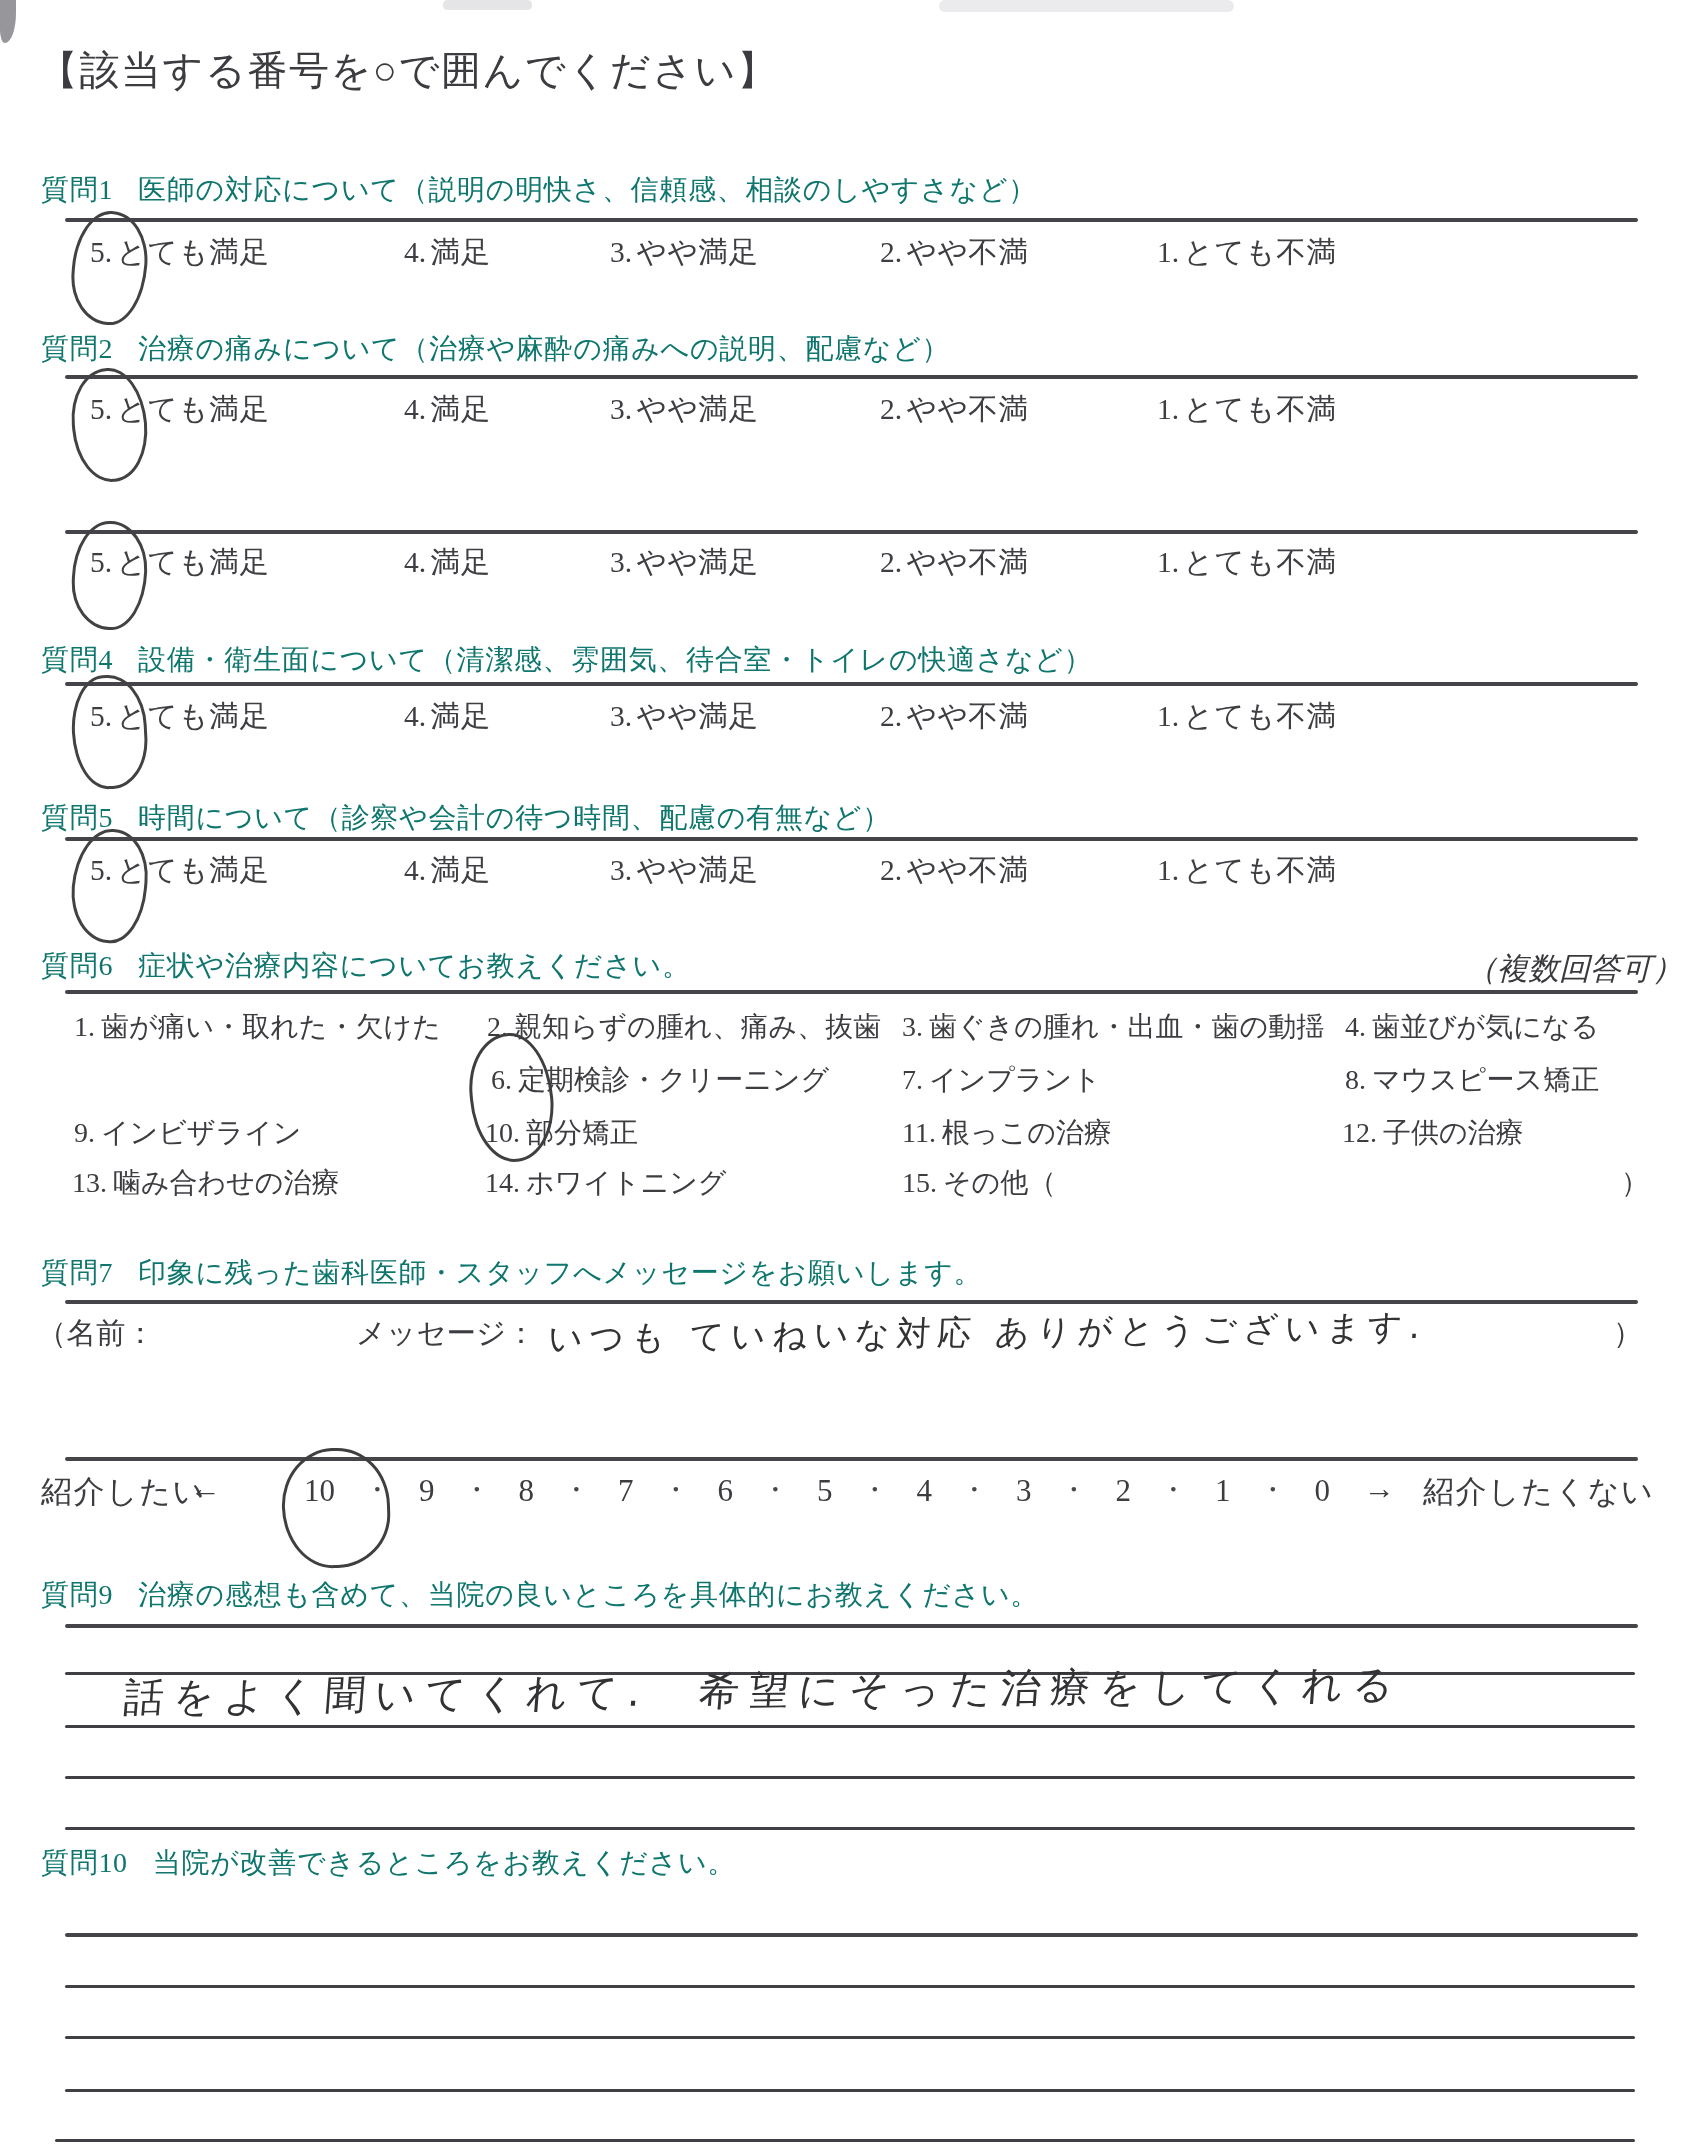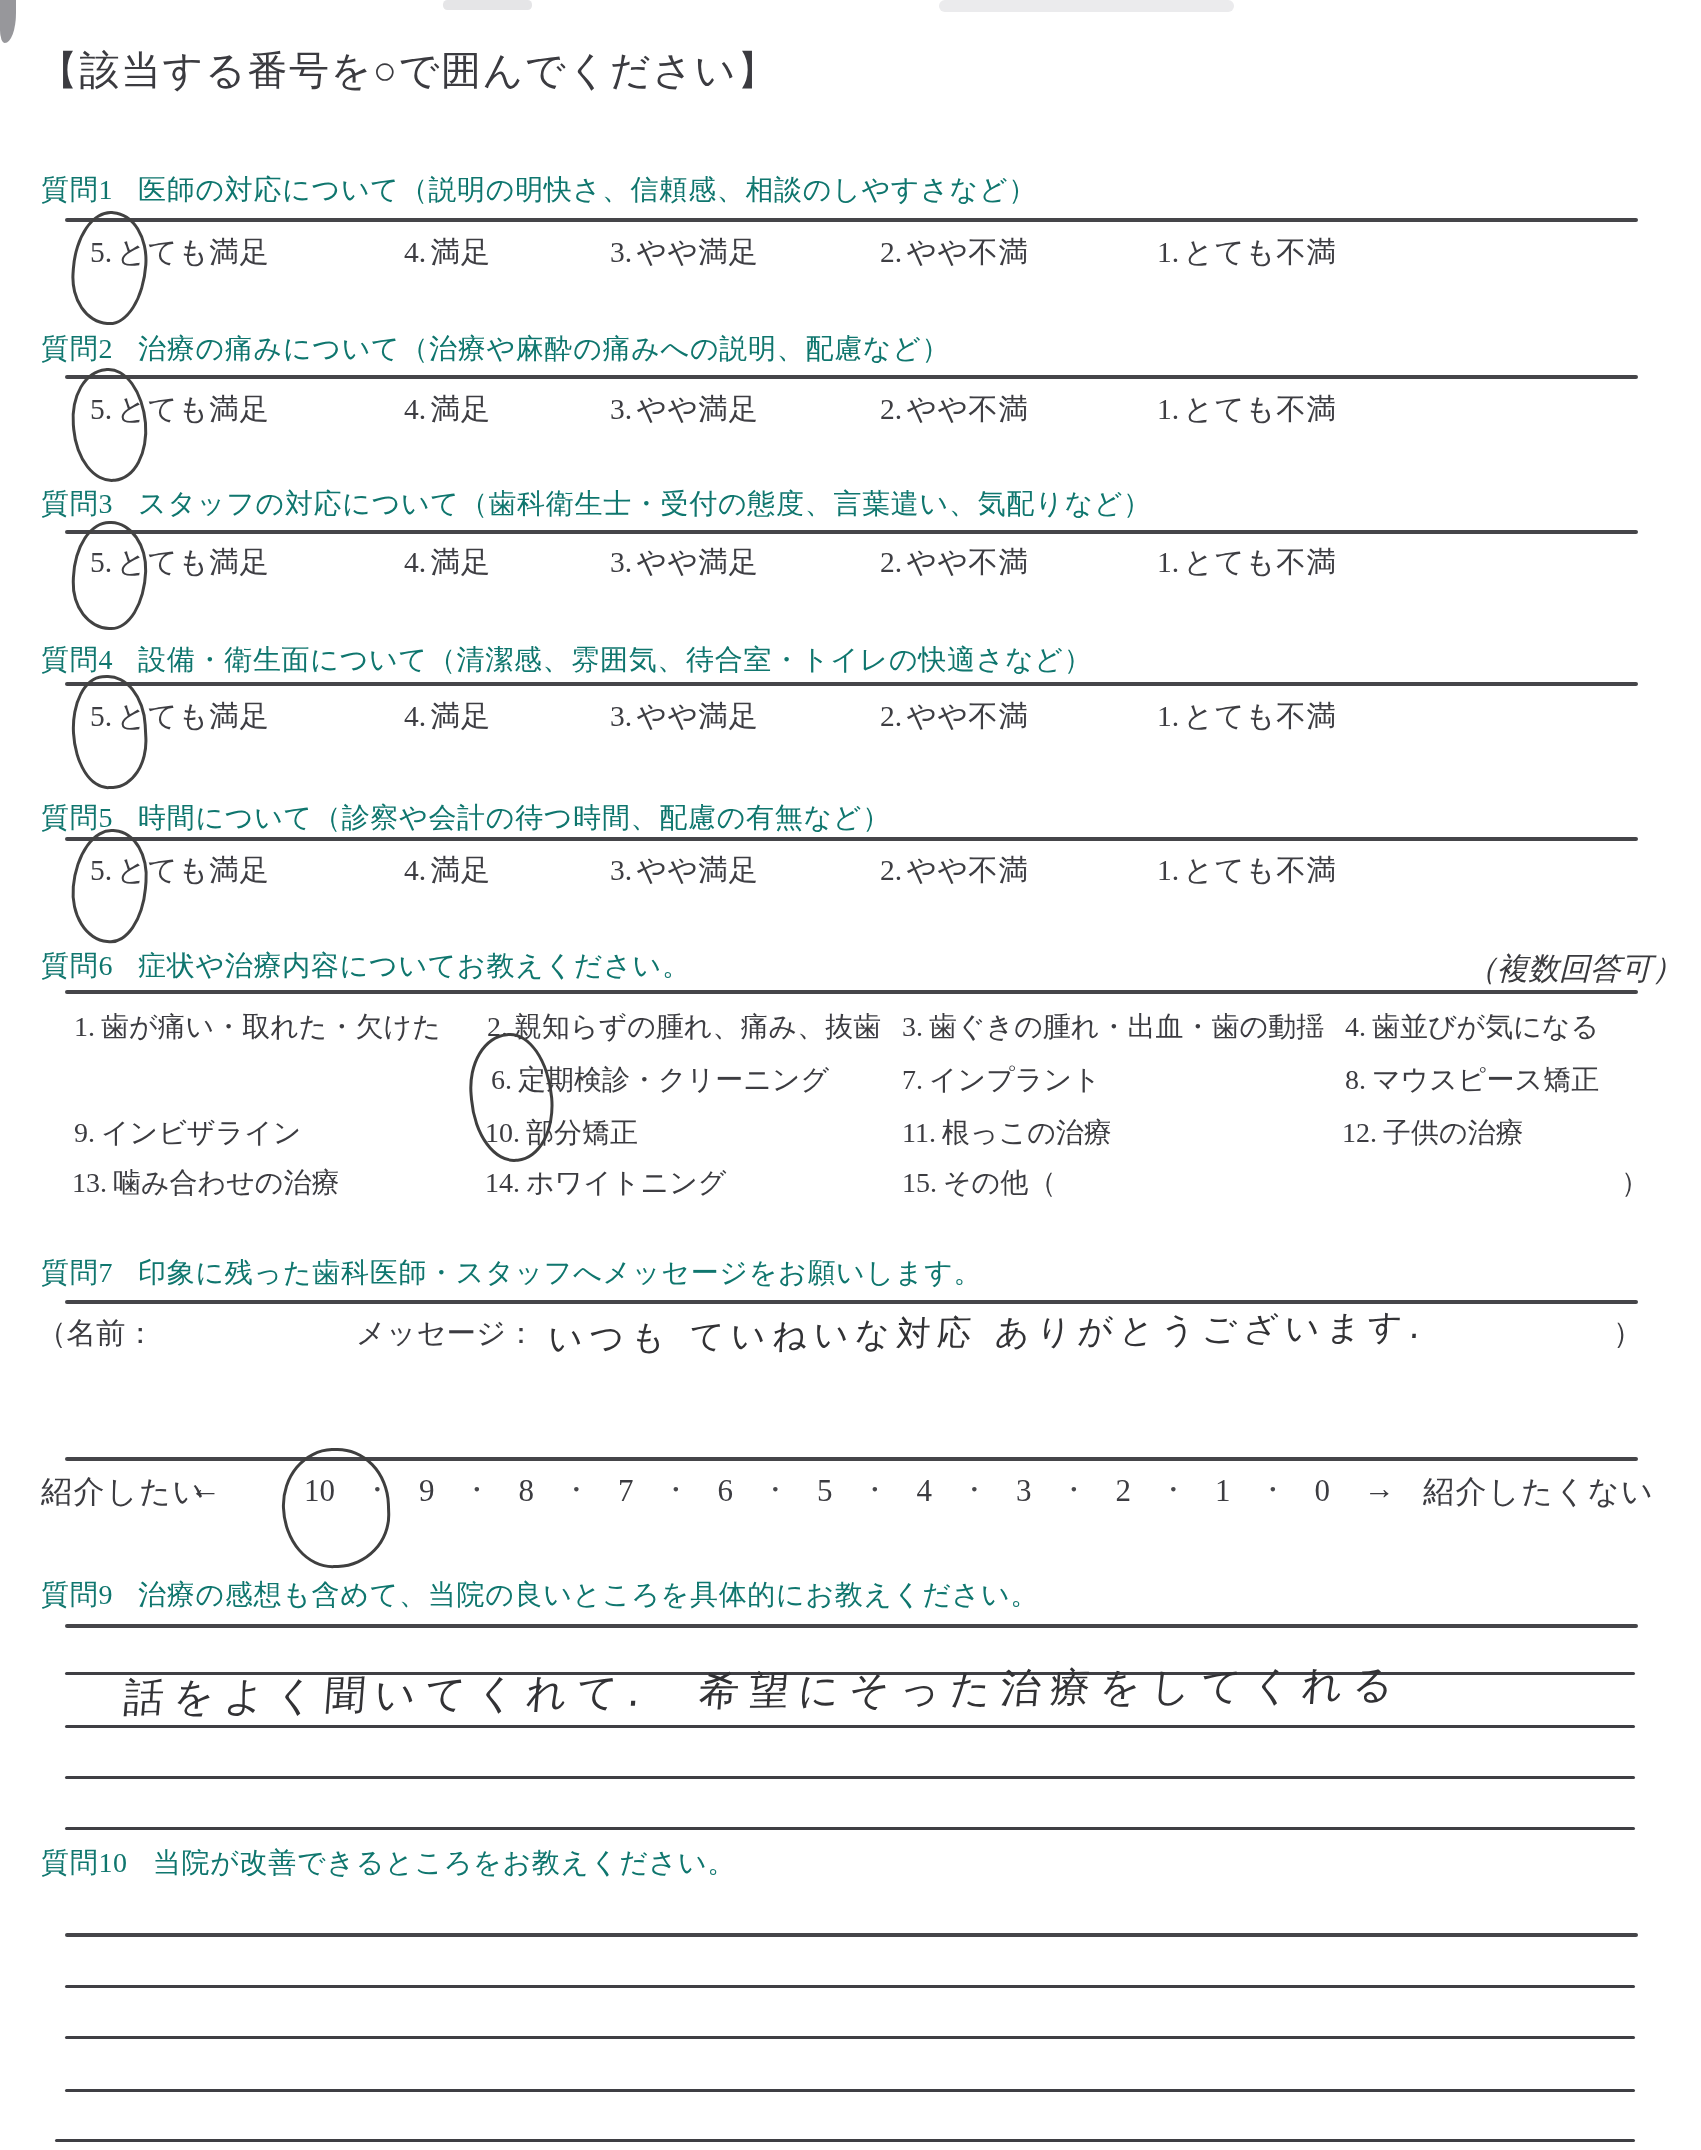--- a/index.html
+++ b/index.html
@@ -117,23 +117,20 @@
   </div>
   <div class="rule" style="top:375px"></div>
   <div class="row" style="top:390px">
     <span class="opt" style="left:48px"><span class="num circled cq2">5.</span><span class="otext">とても満足</span></span>
     <span class="opt" style="left:362px"><span class="num">4.</span><span class="otext">満足</span></span>
     <span class="opt" style="left:568px"><span class="num">3.</span><span class="otext">やや満足</span></span>
     <span class="opt" style="left:838px"><span class="num">2.</span><span class="otext">やや不満</span></span>
     <span class="opt" style="left:1115px"><span class="num">1.</span><span class="otext">とても不満</span></span>
   </div>
 
-  <div class="q-heading" style="top:485px">
-    <span class="q-label">質問3</span><span class="q-title">スタッフの対応について（歯科衛生士・受付の態度、言葉遣い、気配りなど）</span>
-  </div>
   <div class="rule" style="top:530px"></div>
   <div class="row" style="top:543px">
     <span class="opt" style="left:48px"><span class="num circled cq3">5.</span><span class="otext">とても満足</span></span>
     <span class="opt" style="left:362px"><span class="num">4.</span><span class="otext">満足</span></span>
     <span class="opt" style="left:568px"><span class="num">3.</span><span class="otext">やや満足</span></span>
     <span class="opt" style="left:838px"><span class="num">2.</span><span class="otext">やや不満</span></span>
     <span class="opt" style="left:1115px"><span class="num">1.</span><span class="otext">とても不満</span></span>
   </div>
 
   <div class="q-heading" style="top:641px">

